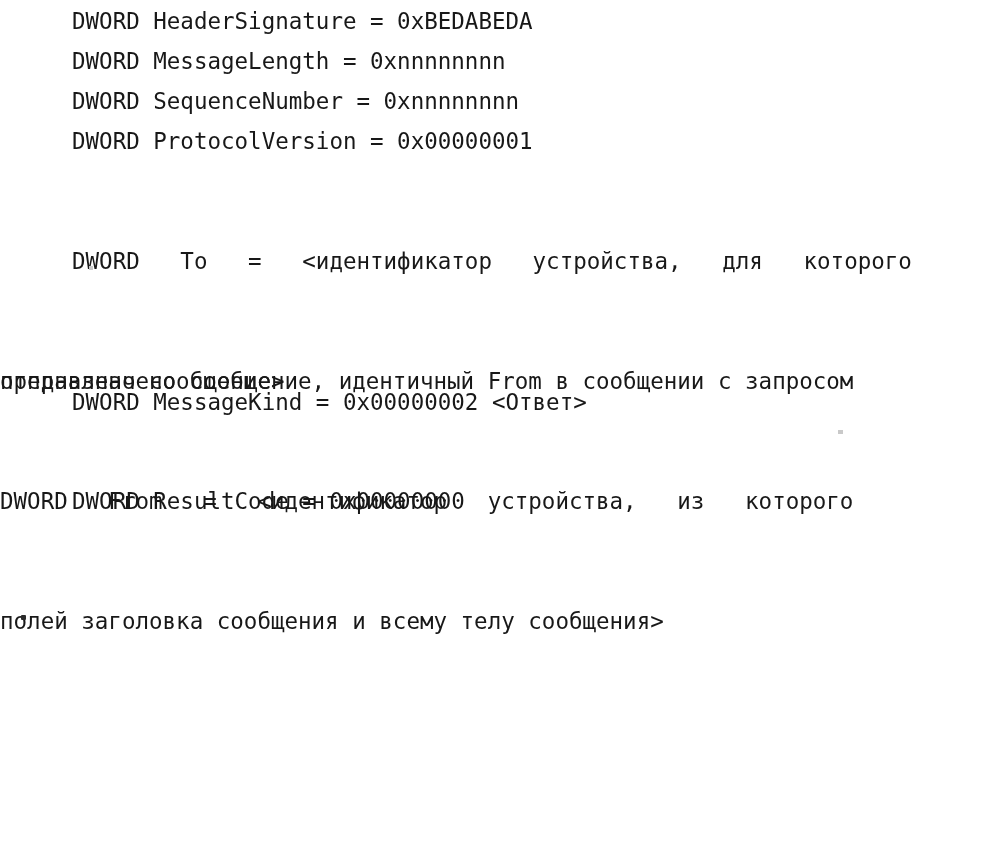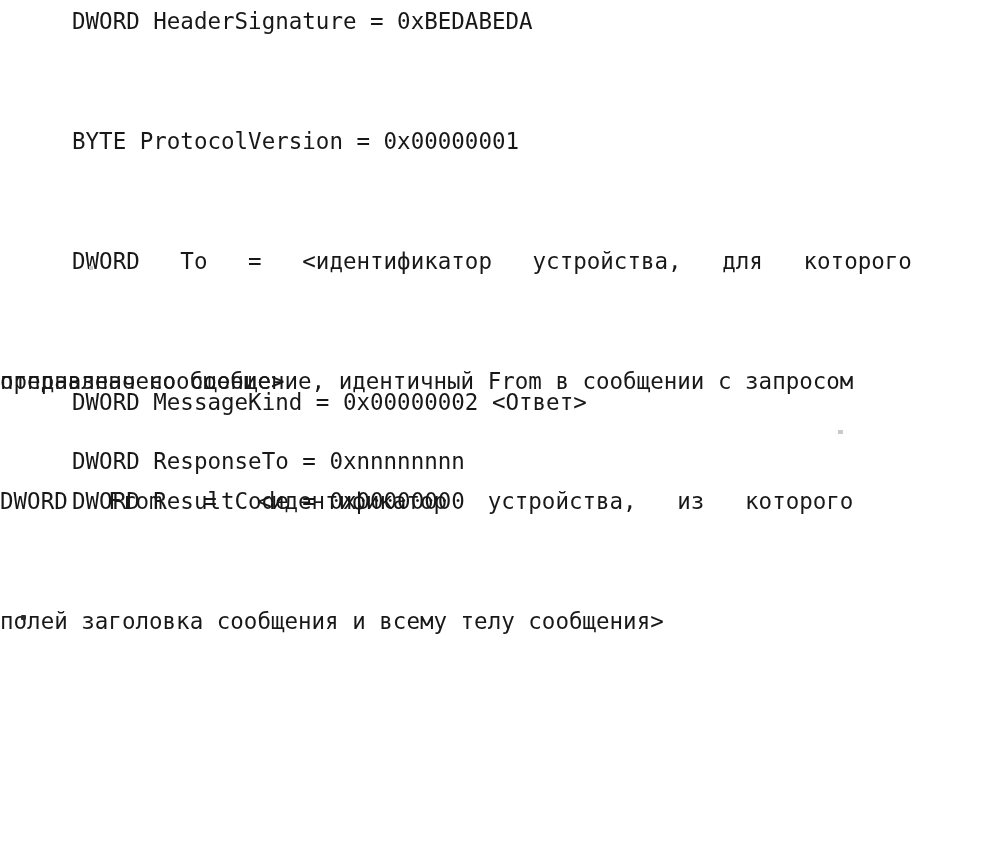--- a/index.html
+++ b/index.html
@@ -53,38 +53,39 @@
     background: #c9c9c9;
   }
 </style>
 </head>
 <body>
 
 <div id="page">
 
   <div class="block line" style="top:1px">DWORD HeaderSignature = 0xBEDABEDA</div>
 
+  <div class="block line" style="top:41px">DWORD MessageLength = 0xnnnnnnnn</div>
 
+  <div class="block line" style="top:81px">DWORD SequenceNumber = 0xnnnnnnnn</div>
 
-  <div class="block line" style="top:121px">BYTE ProtocolVersion = 0x00000001</div>
+  <div class="block line" style="top:121px">DWORD ProtocolVersion = 0x00000001</div>
 
   <div class="block" style="top:161px">
     <div class="block line" style="position:static;width:952px;top:auto;text-align:justify;white-space:pre">DWORD   To   =   &lt;идентификатор   устройства,   для   которого</div>
     <div class="block" style="position:static;width:952px;top:auto;text-indent:0;white-space:pre">предназначено сообщение, идентичный From в сообщении с запросом</div>
   </div>
 
   <div class="block" style="top:281px">
     <div class="block" style="position:static;width:952px;top:auto;text-indent:0;white-space:pre">отправлено сообщение&gt;</div>
     <div class="block" style="position:static;width:952px;top:auto;white-space:pre">DWORD   From   =   &lt;идентификатор   устройства,   из   которого</div>
   </div>
 
   <div class="block line" style="top:382px">DWORD MessageKind = 0x00000002 &lt;Ответ&gt;</div>
 
 
-  <div class="block line" style="top:441px">DWORD ResponseTo = 0xnnnnnnnn</div>
 
   <div class="block line" style="top:481px">DWORD ResultCode = 0x00000000</div>
 
   <div class="block" style="top:521px">
     <div class="block" style="position:static;width:952px;top:auto;text-indent:0;white-space:pre">полей заголовка сообщения и всему телу сообщения&gt;</div>
   </div>
 
   <div class="artifact-dot" style="left:21px; top:615px"></div>
 
   <div class="artifact-faint" style="left:89px; top:266px; width:4px; height:4px"></div>

